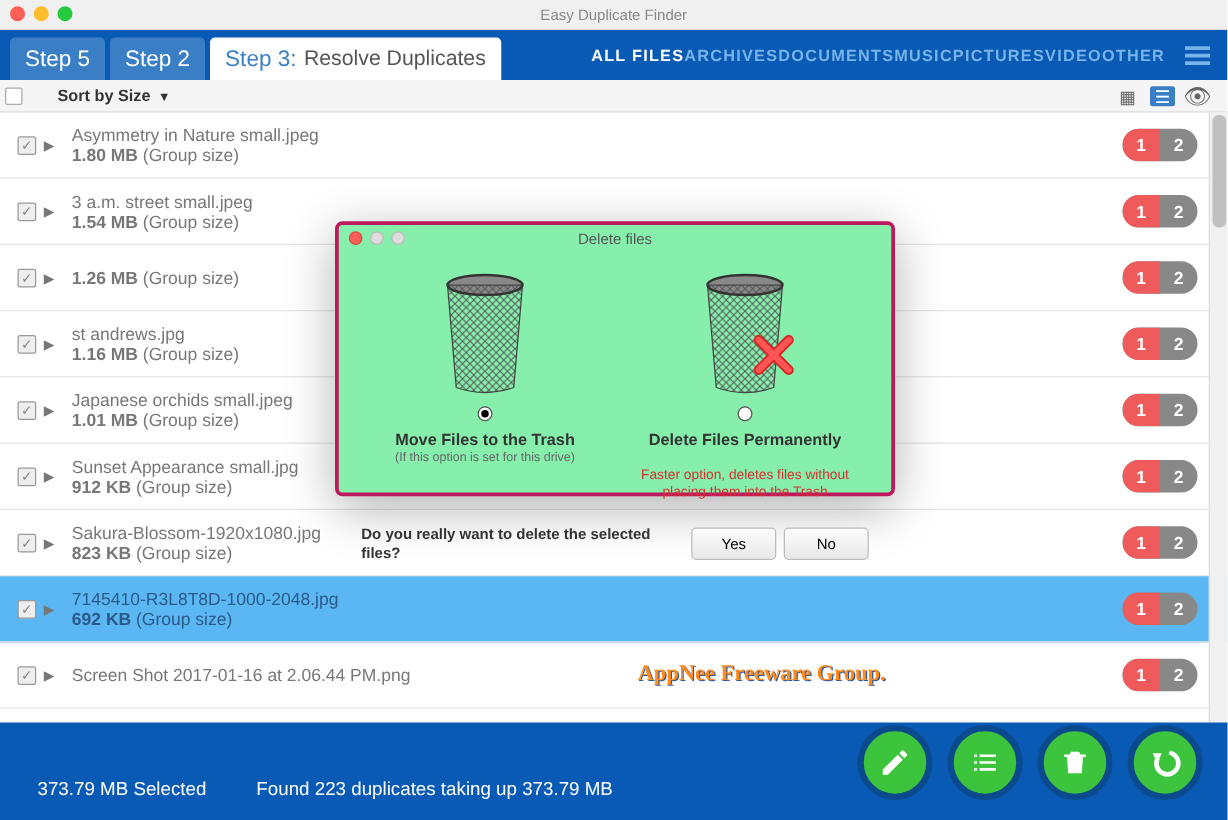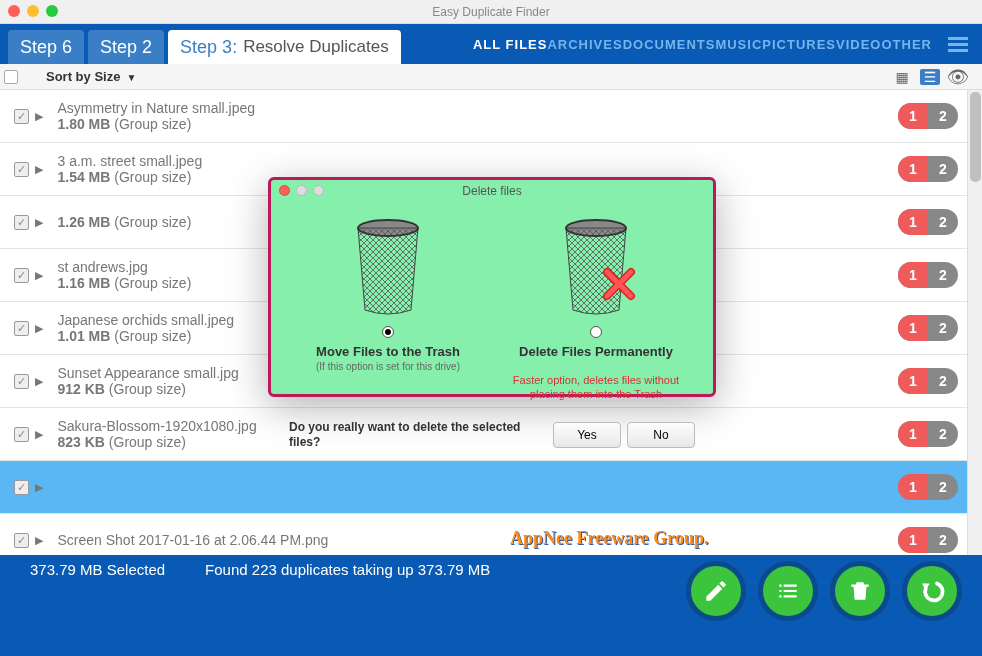--- a/index.html
+++ b/index.html
@@ -32,21 +32,21 @@
 .rowtext .fn{font-size:14px;color:#777}
 .row.sel .fn{color:#2a5a8a}
 .rowtext .fs{font-size:14px;color:#777;font-weight:bold}
 .row.sel .fs{color:#2a5a8a}
 .pills{position:absolute;right:24px;display:flex;background:#888;border-radius:13px;overflow:hidden;height:26px}
 .pill{width:30px;display:flex;align-items:center;justify-content:center;color:#fff;font-size:14px;font-weight:bold}
 .pill.a{background:#ef5a5a}
 .watermark{position:absolute;left:510px;top:438px;font-family:'Comic Sans MS',cursive;font-size:18px;font-weight:bold;color:#ff8c1a;text-shadow:1px 1px 0 #2a5aa0}
 .scrollbar{position:absolute;right:0;top:90px;width:15px;height:488px;background:#f0f0f0;border-left:1px solid #ddd}
 .scrollthumb{width:11px;margin:2px;height:90px;background:#c0c0c0;border-radius:5px}
-.bottombar{position:absolute;bottom:0;left:0;right:0;height:101px;background:#095ab5;display:flex;align-items:flex-start;padding:6px 30px;color:#fff}
+.bottombar{position:absolute;bottom:0;left:0;right:0;height:78px;background:#095ab5;display:flex;align-items:flex-end;padding:16px 30px;color:#fff}
 .selinfo{font-size:15px;margin-right:40px}
 .dupinfo{font-size:15px}
 .actions{position:absolute;right:20px;display:flex;gap:12px}
 .actbtn{width:60px;height:60px;border-radius:50%;display:flex;align-items:center;justify-content:center;cursor:pointer;border:5px solid #0a4a8d}
 .actbtn.g{background:#3dc43d}
 .modaloverlay{position:absolute;left:268px;top:177px;width:448px;height:220px;background:#86efac;border:3px solid #be185d;border-radius:6px;box-shadow:0 10px 40px rgba(0,0,0,0.3);z-index:100}
 .modaltitle{height:22px;text-align:center;font-size:12px;line-height:22px;color:#555;position:relative}
 .modaltl{position:absolute;left:8px;top:5px;display:flex;gap:6px}
 .mtl{width:11px;height:11px;border-radius:50%;border:1px solid #bbb;background:#ddd}
 .mtl.r{background:#ff5f56;border-color:#e04940}
@@ -71,21 +71,21 @@
   <div class="trafficlights">
     <div class="tl r"></div>
     <div class="tl y"></div>
     <div class="tl g"></div>
   </div>
   <span>Easy Duplicate Finder</span>
 </div>
 
 <div class="topbar">
   <div class="steptab">
-      <span>Step 6</span>
+      <span>Step 5</span>
     </div>
   <div class="steptab">
       <span>Step 2</span>
     </div>
   <div class="steptab active">
     <span>Step 3:</span>
       <span class="stlabel">Resolve Duplicates</span>
   </div>
   <div class="categories">
     <span class="cat active">ALL FILES</span>
@@ -193,20 +193,24 @@
         <div class="fs">823 KB <span style="font-weight:normal">(Group size)</span></div>
       </div>
       <div class="pills">
         <div class="pill a">1</div>
         <div class="pill">2</div>
       </div>
     </div>
     <div class="row sel">
       <div class="rowcheck">✓</div>
       <span class="rowarrow">▶</span>
+      <div class="rowtext">
+        <div class="fn">7145410-R3L8T8D-1000-2048.jpg</div>
+        <div class="fs">692 KB <span style="font-weight:normal">(Group size)</span></div>
+      </div>
       <div class="pills">
         <div class="pill a">1</div>
         <div class="pill">2</div>
       </div>
     </div>
     <div class="row">
       <div class="rowcheck">✓</div>
       <span class="rowarrow">▶</span>
       <div class="rowtext">
         <div class="fn">Screen Shot 2017-01-16 at 2.06.44 PM.png</div>

